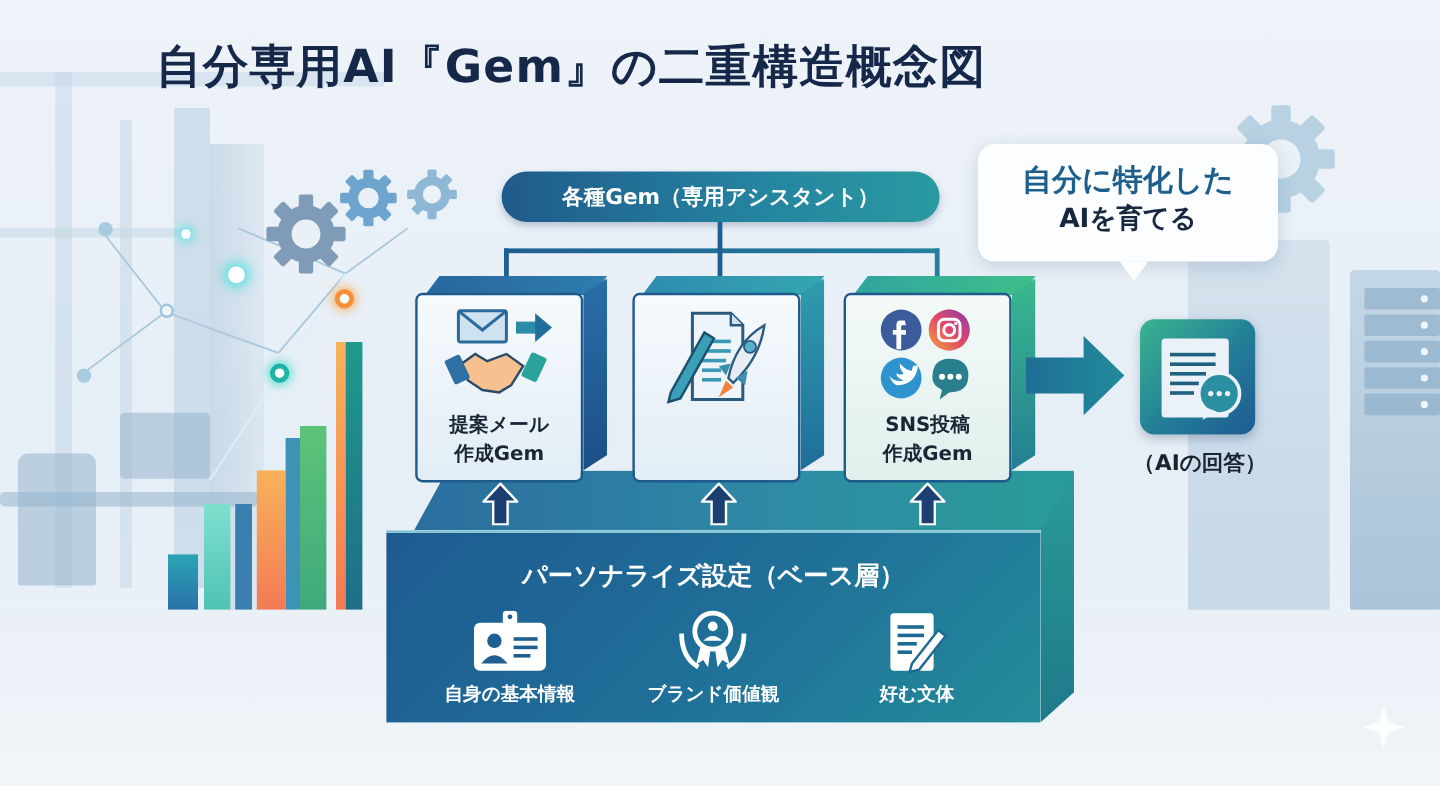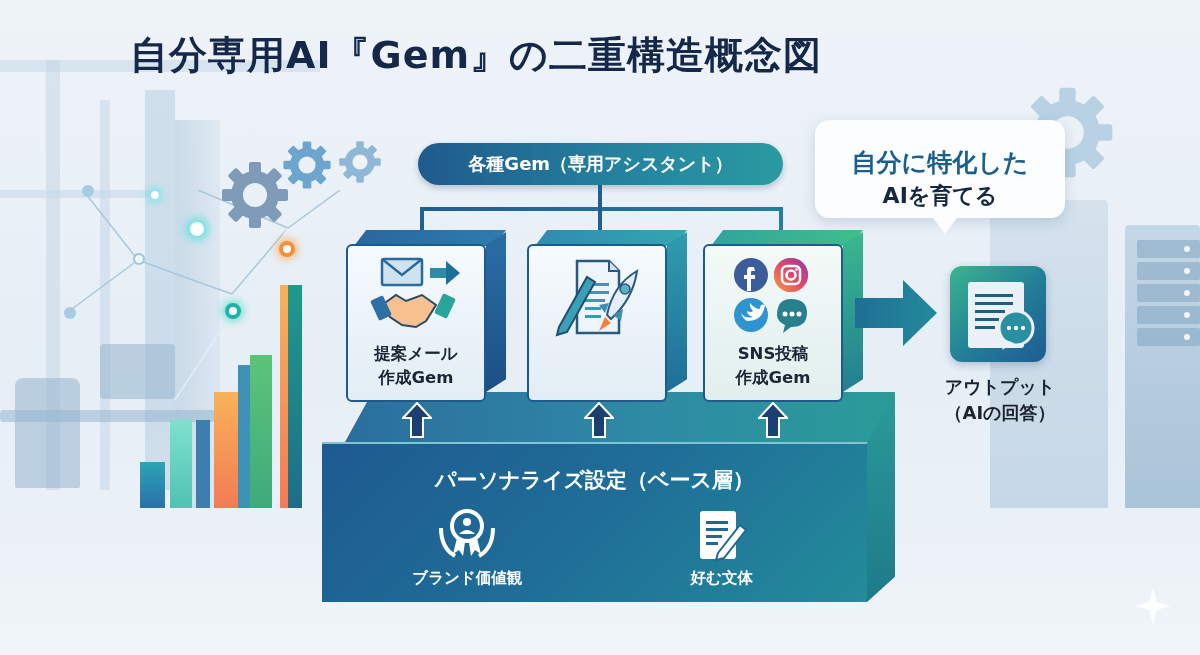--- a/index.html
+++ b/index.html
@@ -41,21 +41,21 @@
     display: flex; align-items: center; justify-content: center;
     box-shadow: 0 3px 6px rgba(20,50,90,0.25);
   }
   .connector { background: #1f5f92; }
 
   
   .bubble {
     left: 815px; top: 120px; width: 250px; height: 98px;
     background: #fbfdff; border-radius: 14px;
     box-shadow: 0 4px 14px rgba(40,80,120,0.18);
-    text-align: center; padding-top: 26px;
+    text-align: center; padding-top: 13px;
   }
   .bubble::after {
     content: ""; position: absolute; left: 118px; bottom: -16px;
     border-left: 12px solid transparent; border-right: 12px solid transparent;
     border-top: 16px solid #fbfdff;
   }
   .bubble-l1 { font-size: 25px; font-weight: bold; color: #1d5f8c; line-height: 34px; }
   .bubble-l2 { font-size: 22px; font-weight: bold; color: #16283f; line-height: 32px; }
 
   
@@ -247,20 +247,35 @@
 <div class="abs bubble">
   <div class="bubble-l1">自分に特化した</div>
   <div class="bubble-l2">AIを育てる</div>
 </div>
 
 <div class="abs base-top"></div>
 <div class="abs base-side"></div>
 <div class="abs base-front">
   <div class="base-title">パーソナライズ設定（ベース層）</div>
   <div class="base-items">
+    <div class="base-item">
+      <div class="base-icon">
+        <svg width="62" height="52" viewBox="0 0 62 52">
+          <rect x="25" y="0" width="12" height="12" rx="3" fill="#fff"></rect>
+          <circle cx="31" cy="5" r="2" fill="#1f5f92"></circle>
+          <rect x="1" y="10" width="60" height="40" rx="5" fill="#fff"></rect>
+          <circle cx="18" cy="25" r="6" fill="#1f5f92"></circle>
+          <path d="M7 44 Q18 30 29 44 Z" fill="#1f5f92"></path>
+          <rect x="34" y="22" width="20" height="3" fill="#1f5f92"></rect>
+          <rect x="34" y="29" width="20" height="3" fill="#1f5f92"></rect>
+          <rect x="34" y="36" width="14" height="3" fill="#1f5f92"></rect>
+        </svg>
+      </div>
+      <div class="base-label">自身の基本情報</div>
+    </div>
     <div class="base-item">
       <div class="base-icon">
         <svg width="60" height="54" viewBox="0 0 60 54">
           <circle cx="30" cy="18" r="15" fill="none" stroke="#fff" stroke-width="4"></circle>
           <circle cx="30" cy="14" r="4" fill="#fff"></circle>
           <path d="M22 26 Q30 18 38 26 Z" fill="#fff"></path>
           <path d="M20 30 L16 46 L22 42 L26 48 L28 34 Z" fill="#fff"></path>
           <path d="M40 30 L44 46 L38 42 L34 48 L32 34 Z" fill="#fff"></path>
           <path d="M4 20 Q4 40 18 48" stroke="#fff" stroke-width="4" fill="none"></path>
           <path d="M56 20 Q56 40 42 48" stroke="#fff" stroke-width="4" fill="none"></path>
@@ -394,15 +409,14 @@
     <rect x="25" y="52" width="24" height="3" fill="#1f5f82"></rect>
     <rect x="25" y="60" width="20" height="3" fill="#1f5f82"></rect>
     <circle cx="66" cy="62" r="17" fill="#2a8fa0" stroke="#eaf2f7" stroke-width="3"></circle>
     <path d="M56 74 L52 84 L64 77 Z" fill="#eaf2f7"></path>
     <circle cx="59" cy="62" r="2.2" fill="#eaf2f7"></circle>
       <circle cx="66" cy="62" r="2.2" fill="#eaf2f7"></circle>
       <circle cx="73" cy="62" r="2.2" fill="#eaf2f7"></circle>
   </svg>
 </div>
 <div class="abs output-label">
-  <div>アウトプット</div>
   <div>（AIの回答）</div>
 </div>
 
 </body></html>

